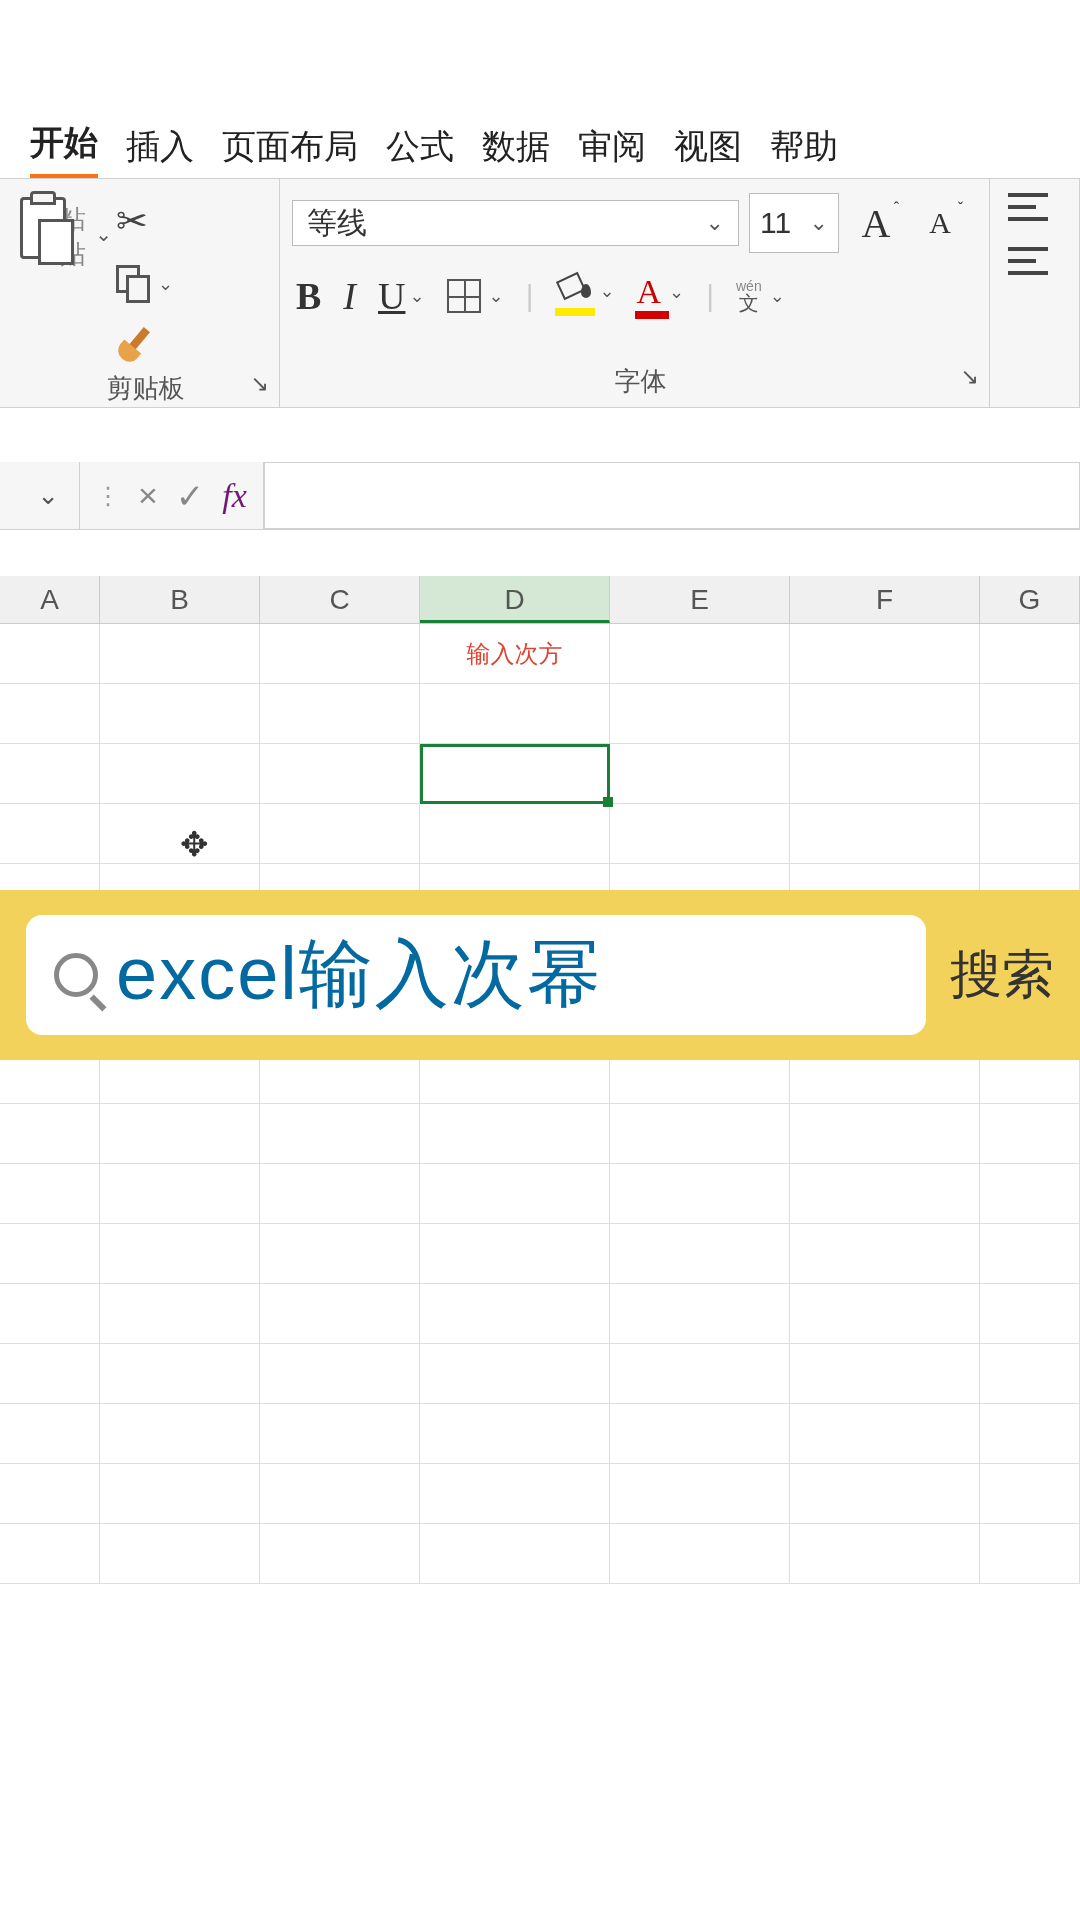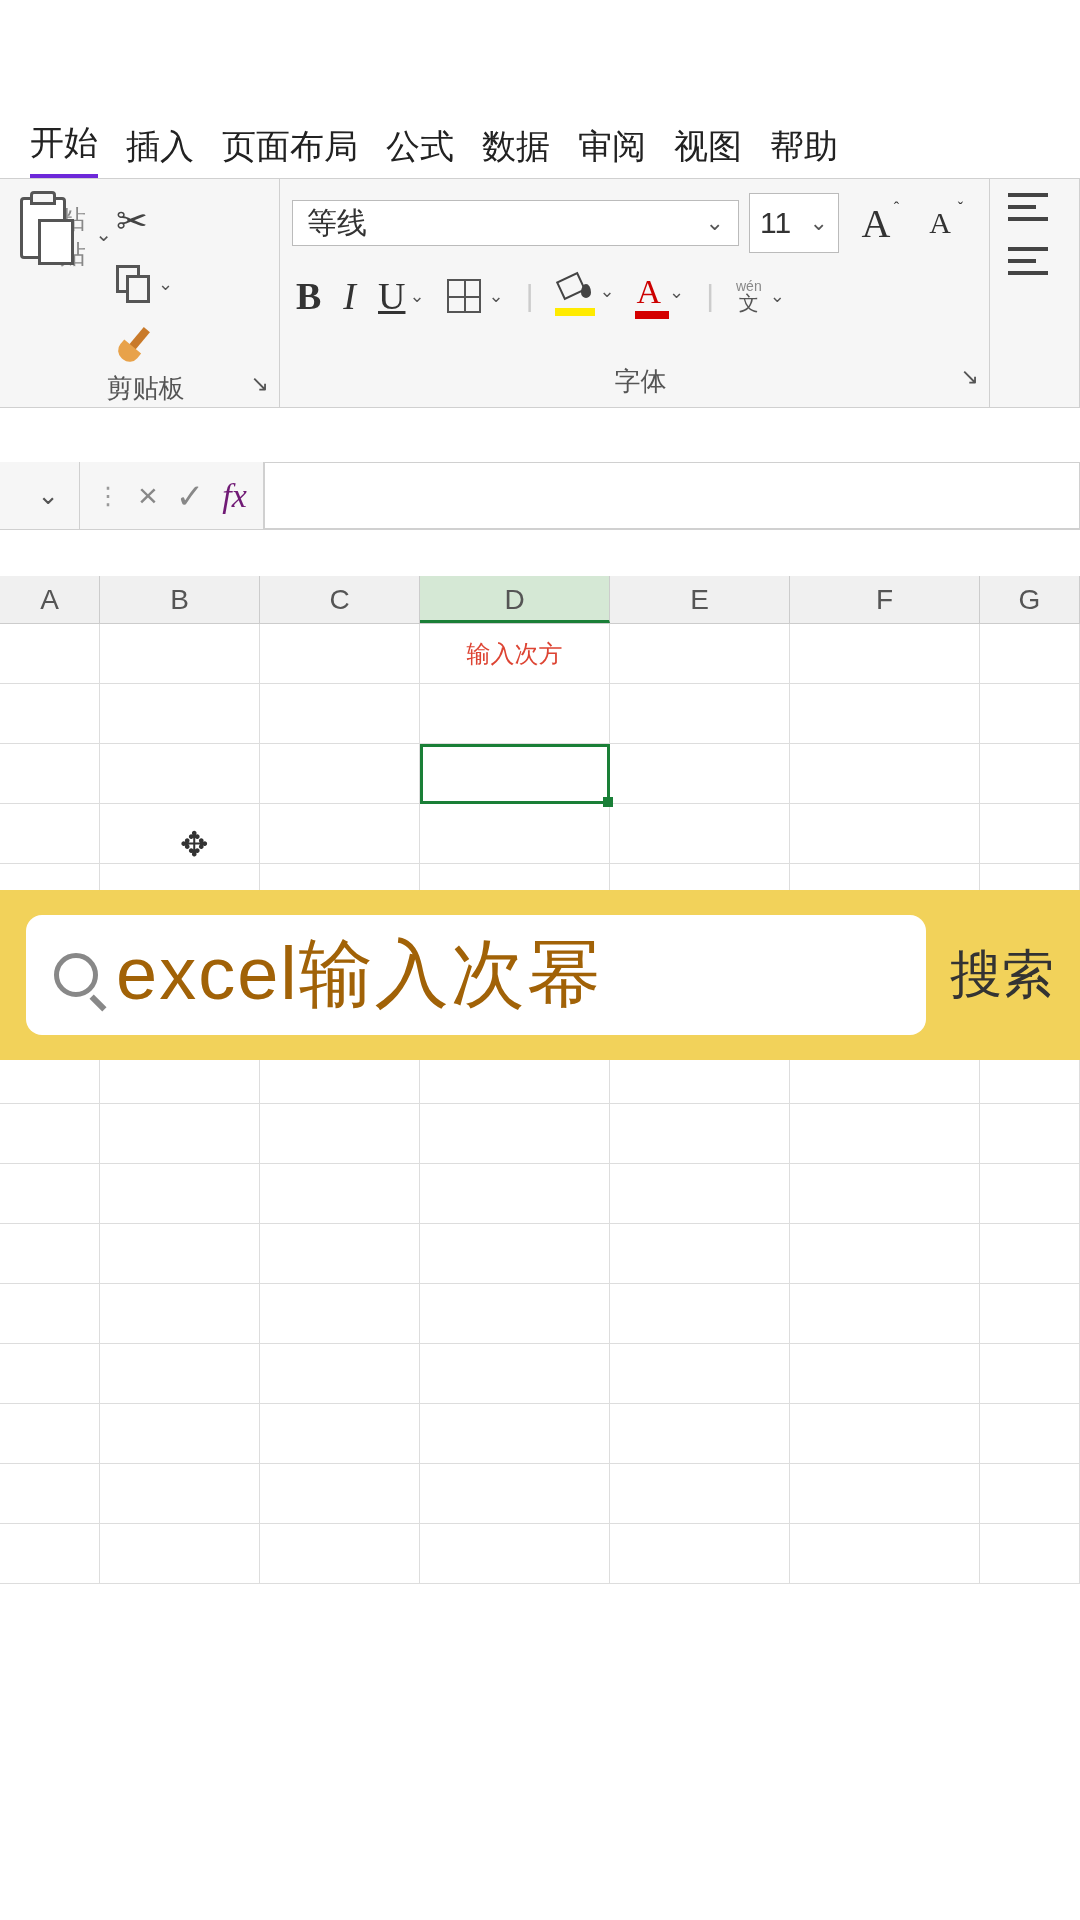--- a/index.html
+++ b/index.html
@@ -1,21 +1,21 @@
 <!DOCTYPE html>
 <html><head>
 <meta charset="utf-8">
 <style>
 * { margin:0; padding:0; box-sizing:border-box; font-family:"Microsoft YaHei","微软雅黑",sans-serif; }
 body { width:1080px; height:1920px; background:#fff; position:relative; overflow:hidden; }
 
 
 .tabs { position:absolute; top:122px; left:0; right:0; height:56px; display:flex; gap:28px; padding-left:30px; align-items:flex-end; }
 .tab { font-size:34px; color:#222; padding-bottom:8px; cursor:pointer; }
-.tab.active { font-weight:400; border-bottom:4px solid #6d28d9; }
+.tab.active { font-weight:700; border-bottom:4px solid #f97316; }
 
 
 .ribbon { position:absolute; top:178px; left:0; right:0; height:230px; background:#f6f6f6; border-top:1px solid #d0d0d0; border-bottom:1px solid #d0d0d0; display:flex; }
 .group { border-right:1px solid #d0d0d0; height:100%; display:flex; flex-direction:column; }
 .group-body { flex:1; display:flex; align-items:flex-start; padding:14px 12px 0 12px; }
 .group-label { text-align:center; font-size:26px; color:#555; padding:6px 0 8px; position:relative;margin-left:12px; }
 .launcher { position:absolute; right:10px; top:6px; font-size:22px; color:#555; cursor:pointer; }
 
 
 .clip-col1 { display:flex; flex-direction:row; align-items:center; width:100px; }
@@ -97,21 +97,21 @@
 .sel-handle { position:absolute; right:-6px; bottom:-6px; width:10px; height:10px; background:#1a7f37; }
 
 
 .cursor-plus { position:absolute; font-size:34px; color:#333; }
 
 
 .search-bar { position:absolute; top:890px; left:0; right:0; height:170px; background:#f2d25a; display:flex; align-items:center; padding:0 26px; gap:24px; }
 .search-box { flex:1; height:120px; background:#fff; border-radius:16px; display:flex; align-items:center; padding:0 28px; gap:18px; }
 .mag { width:44px; height:44px; border:5px solid #888; border-radius:50%; position:relative; }
 .mag::after { content:""; position:absolute; right:-14px; bottom:-14px; width:18px; height:6px; background:#888; transform:rotate(45deg); }
-.search-text { font-size:74px; color:#a16207; font-weight:400; letter-spacing:2px; }
+.search-text { font-size:74px; color:#0369a1; font-weight:400; letter-spacing:2px; }
 .search-btn { font-size:52px; color:#333; }
 </style>
 </head>
 <body>
 
 <div class="tabs">
   <div class="tab active">开始</div>
   <div class="tab">插入</div>
   <div class="tab">页面布局</div>
   <div class="tab">公式</div>

